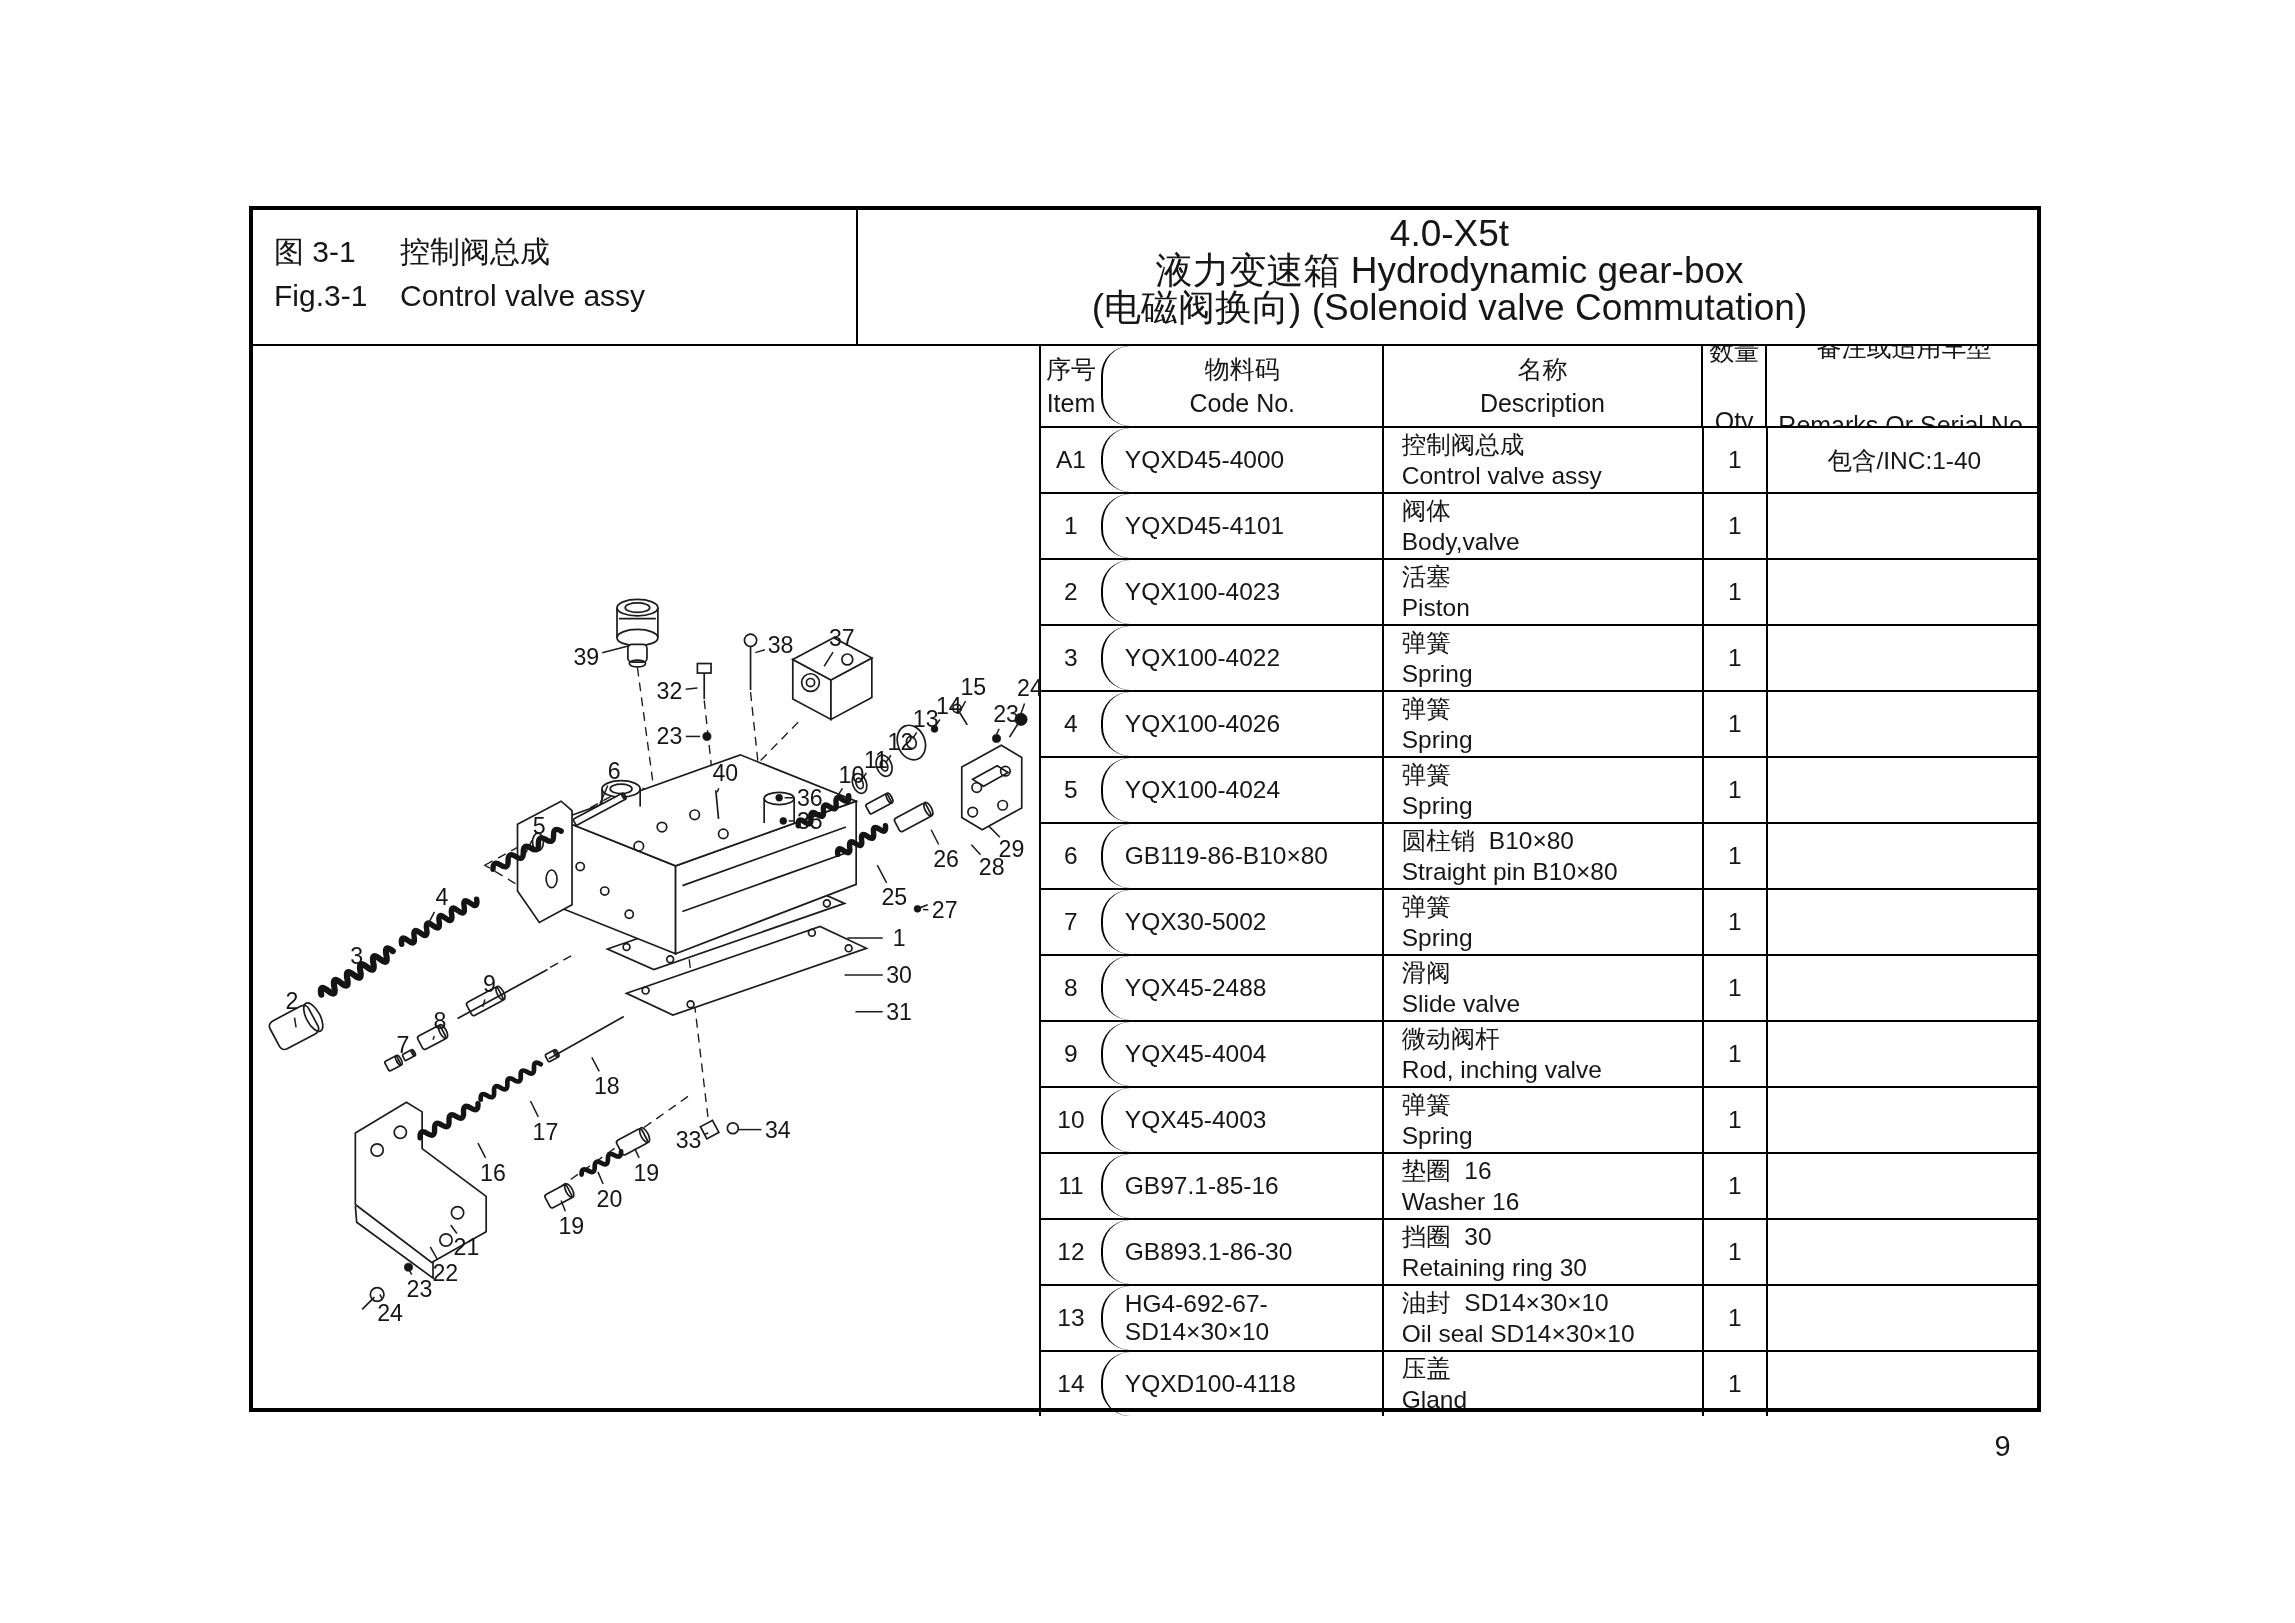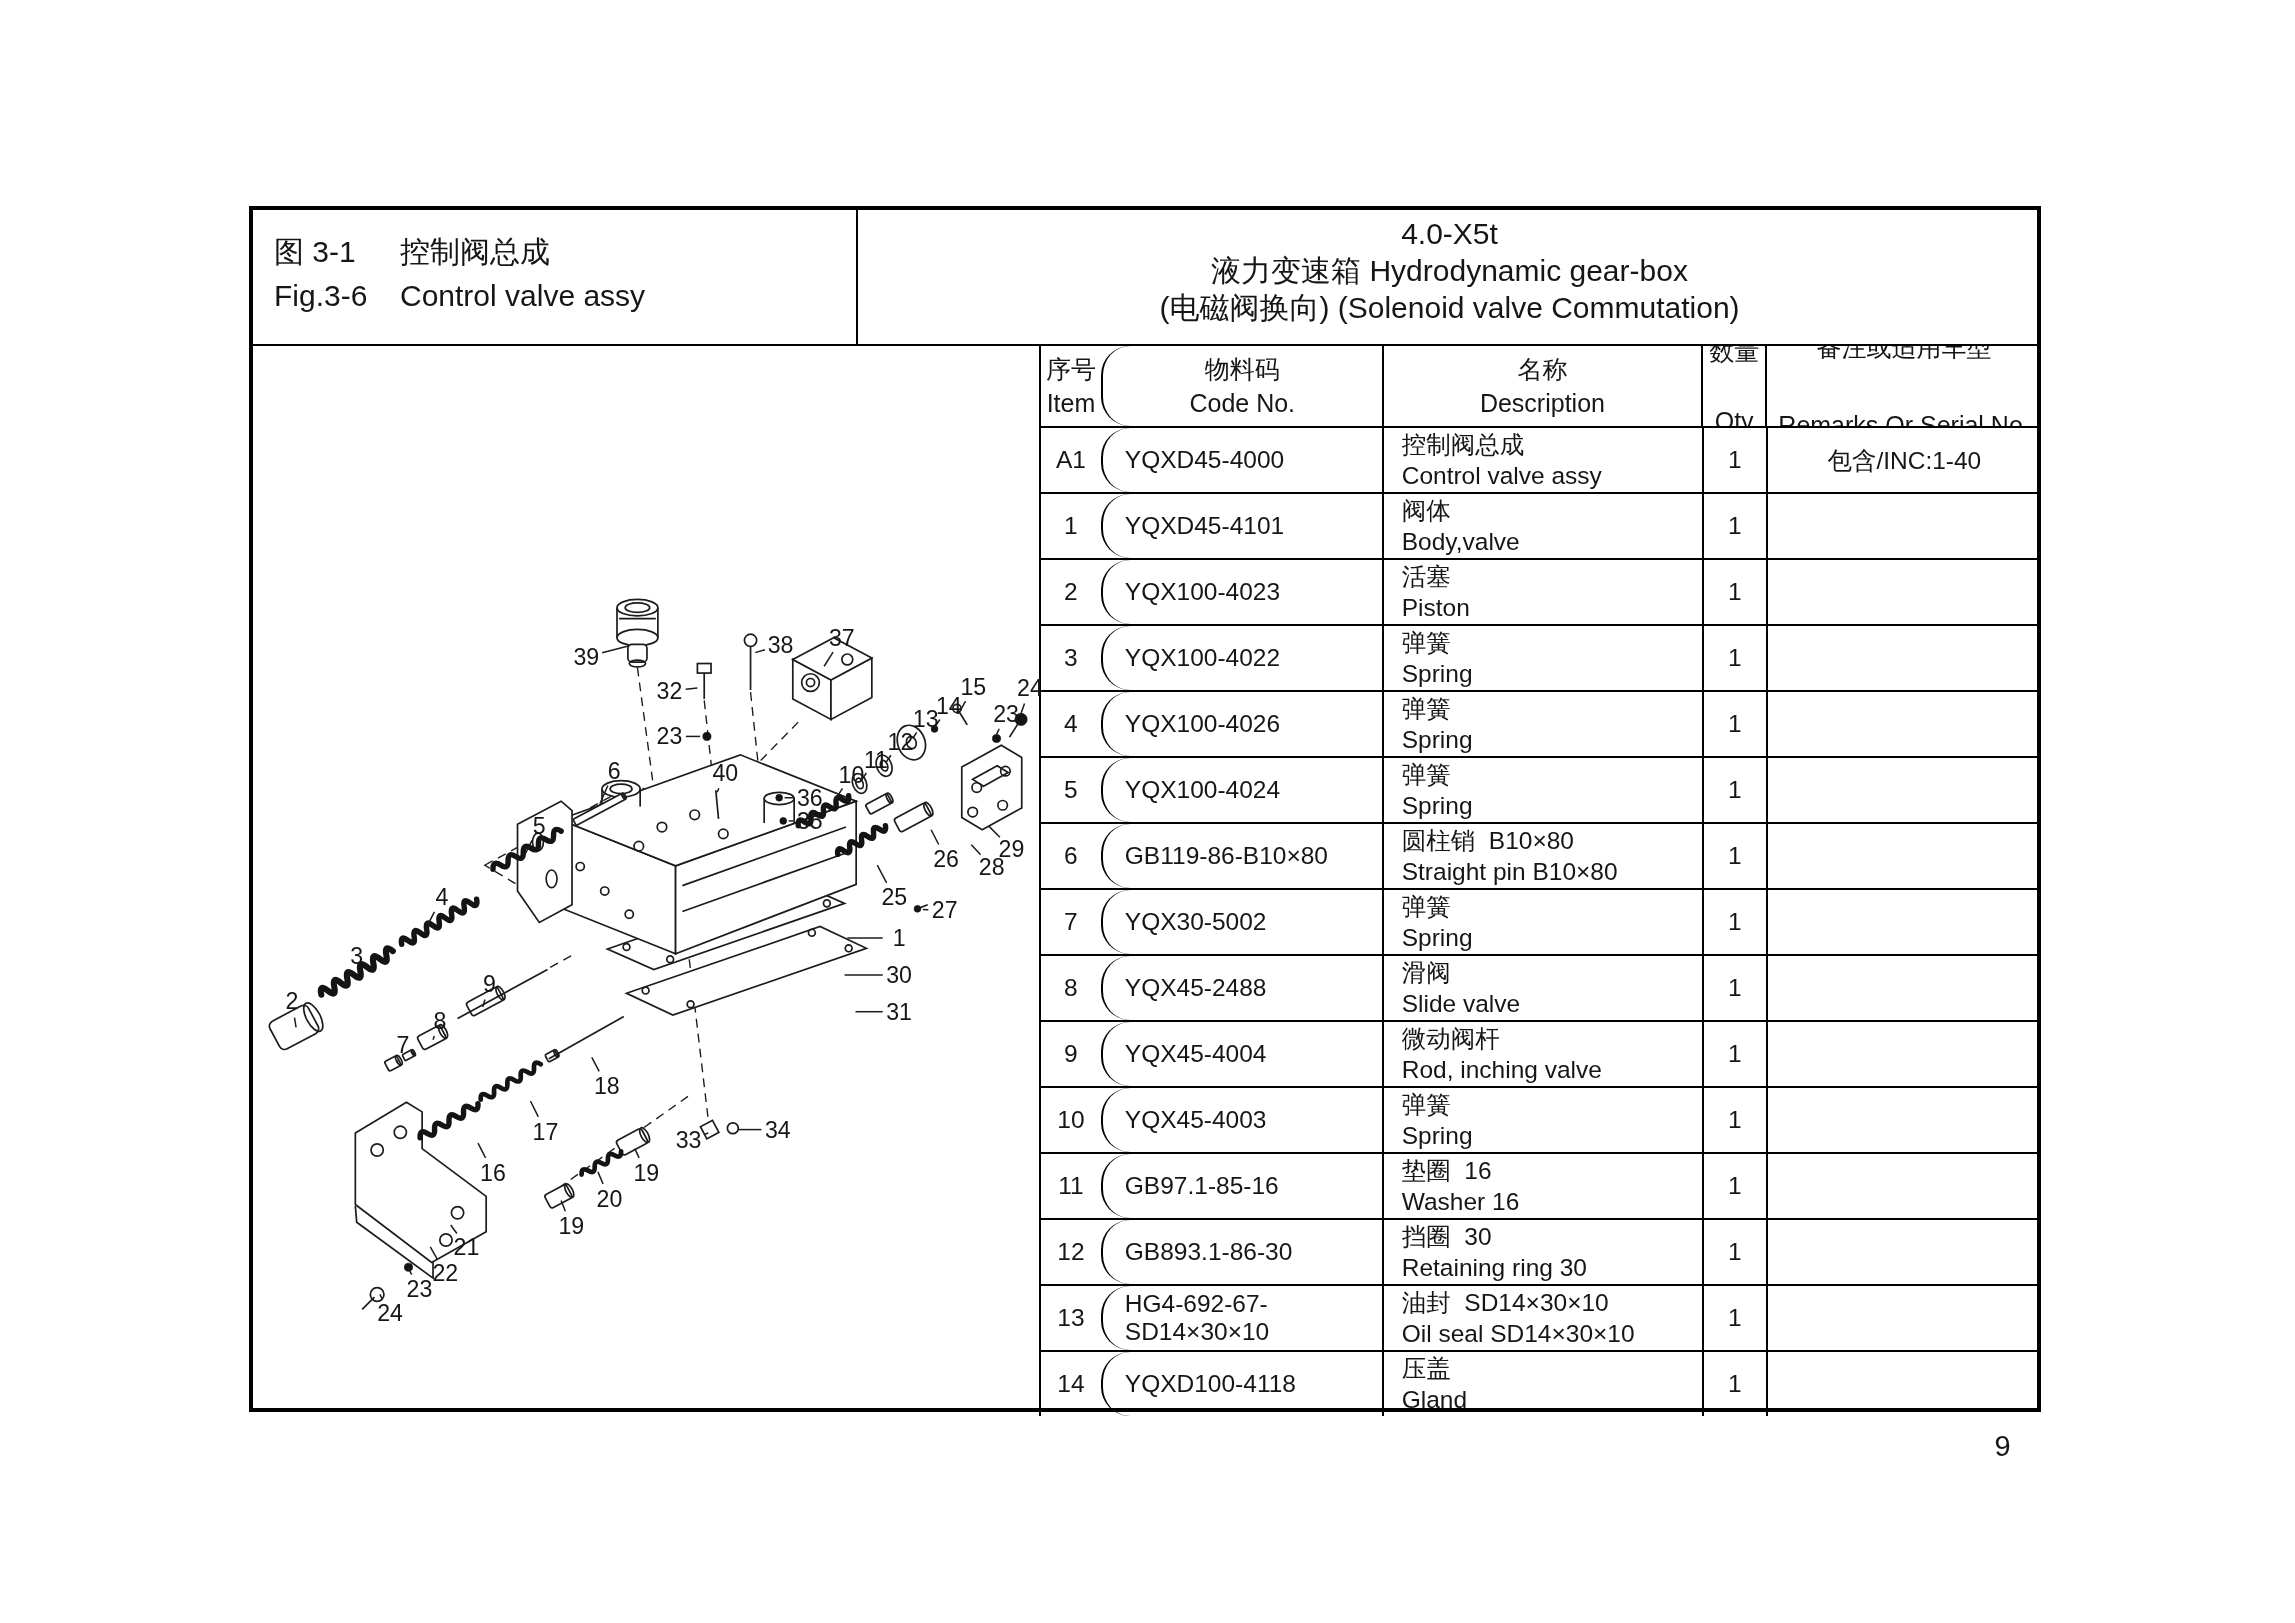--- a/index.html
+++ b/index.html
@@ -7,21 +7,21 @@
   .abs{position:absolute;box-sizing:border-box;}
   
   #frame{left:249px;top:206px;width:1792px;height:1206px;border:4.8px solid #000;}
   #hdr-divider{left:856px;top:206px;width:2px;height:140px;background:#000;}
   #hdr-bottom{left:249px;top:344px;width:1792px;height:2px;background:#000;}
   
   #caption{left:274px;top:230px;width:573px;font-size:30px;line-height:44px;}
   .cap-row{display:flex;}
   .cap-tag{width:126px;flex:0 0 126px;}
   
-  #title-block{left:858px;top:215px;width:1183px;text-align:center;font-size:30px;line-height:37px;}
+  #title-block{left:858px;top:215px;width:1183px;text-align:center;font-size:37px;line-height:37px;}
   
   #ptable{left:1039px;top:346px;width:1002px;height:1065px;display:flex;flex-direction:column;}
   .trow{display:flex;border-top:2.7px solid #000;flex:0 0 auto;box-sizing:border-box;}
   .trow.thead{border-top:none;height:80px;}
   .tcell{border-left:2px solid #000;display:flex;flex-direction:column;justify-content:center;box-sizing:border-box;overflow:hidden;}
   .c1{width:65px;text-align:center;}
   .c2{width:295px;padding-left:22px;border-radius:29px;}
   .c3{width:336px;padding-left:17.7px;}
   .c4{width:67px;text-align:center;gap:36px;}
   .c5{width:290px;text-align:center;gap:44px;}
@@ -46,21 +46,21 @@
 <div class="abs" id="frame"></div>
 <div class="abs" id="hdr-divider"></div>
 <div class="abs" id="hdr-bottom"></div>
 
 <div class="abs" id="caption">
   <div class="cap-row">
     <span class="cap-tag">图 3-1</span>
     <span>控制阀总成</span>
   </div>
   <div class="cap-row">
-    <span class="cap-tag">Fig.3-6</span>
+    <span class="cap-tag">Fig.3-1</span>
     <span>Control valve assy</span>
   </div>
 </div>
 
 <div class="abs" id="title-block">
   <div>4.0-X5t</div>
   <div>液力变速箱 Hydrodynamic gear-box</div>
   <div>(电磁阀换向) (Solenoid valve Commutation)</div>
 </div>
 

